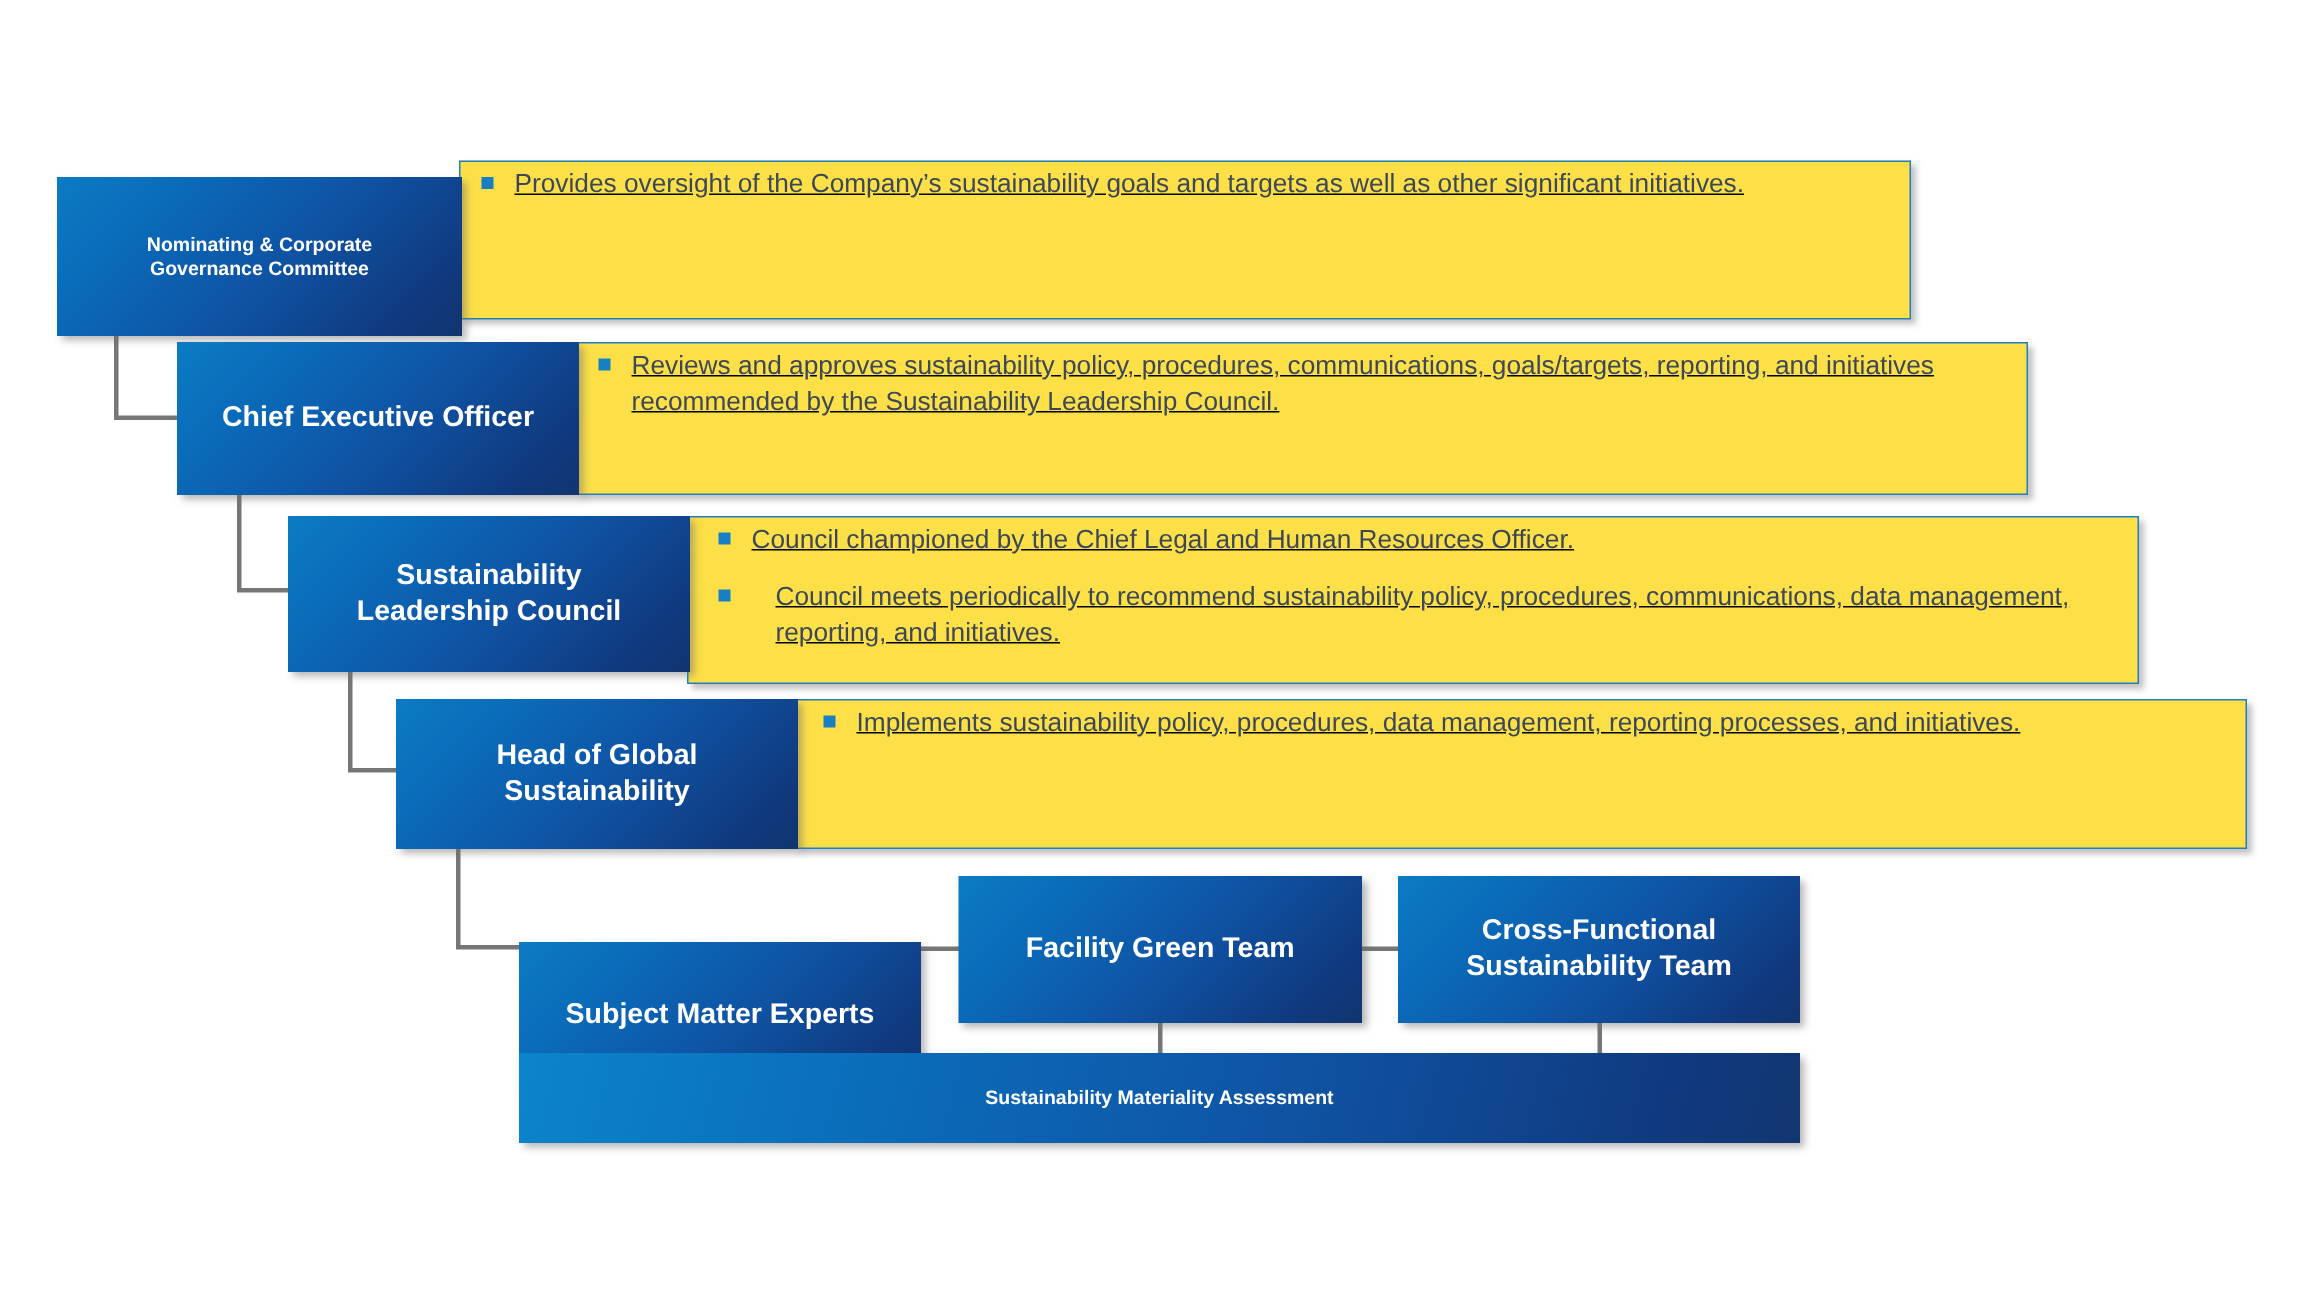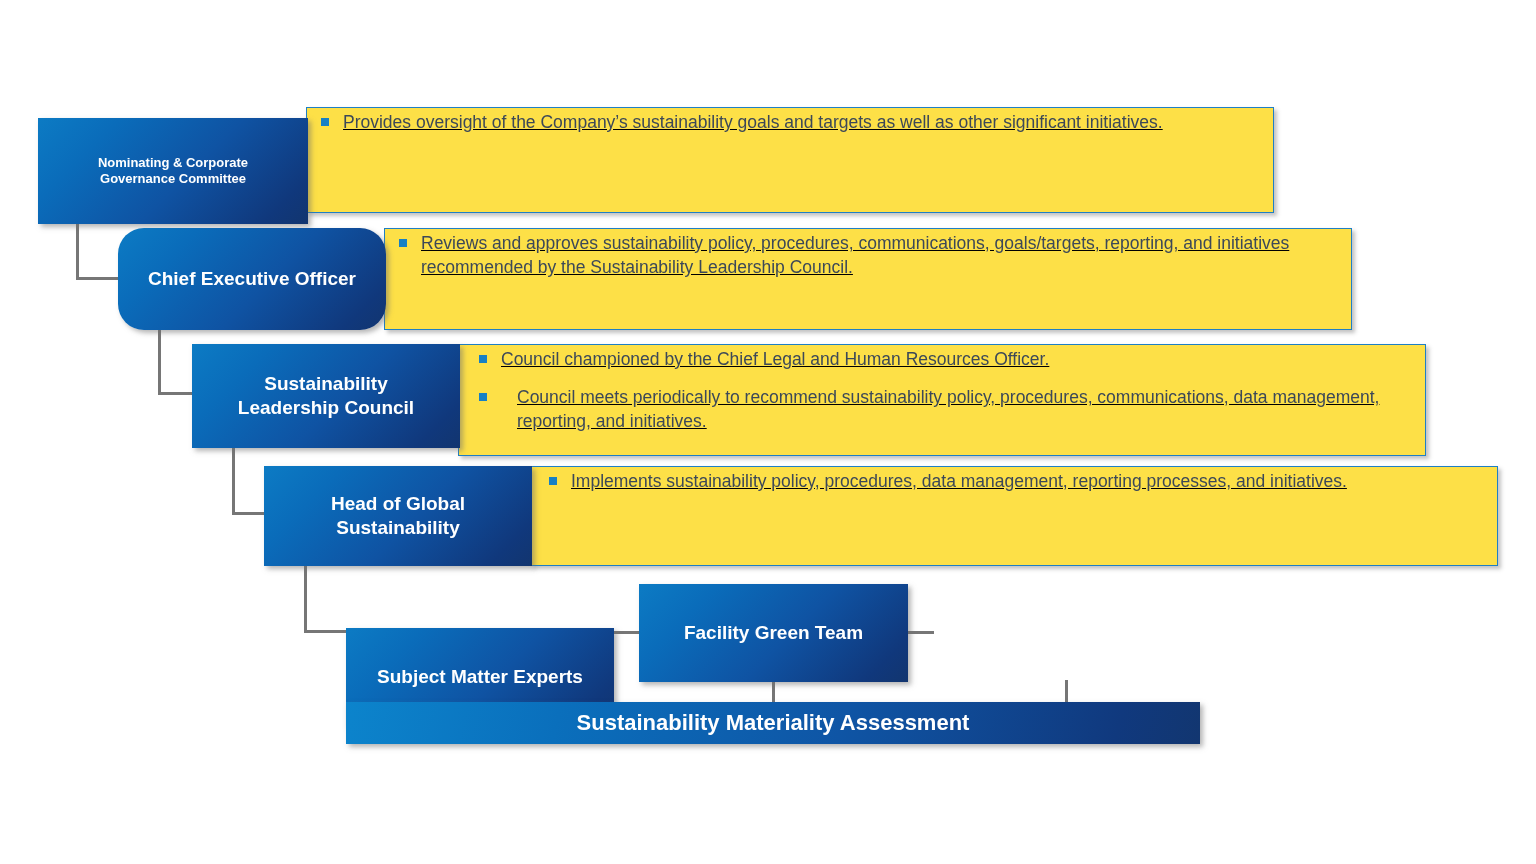--- a/index.html
+++ b/index.html
@@ -74,30 +74,30 @@
     text-align: center;
     color: #ffffff;
     font-weight: bold;
     background: linear-gradient(135deg, #0C7BC4 0%, #0A6CBA 22%, #0F53A3 55%, #10387C 88%, #12356F 100%);
     box-shadow: 3px 3px 5px rgba(110,110,110,0.5);
   }
   .gbox span { display: block; line-height: 1.25; }
 
   
   #box-nominating { left: 38px;  top: 107px; width: 270px; height: 106px; font-size: 13px; margin-top: 11px; }
-  #box-ceo        { left: 118px; top: 228px; width: 268px; height: 102px; font-size: 19px; border-radius: 26px; }
+  #box-ceo        { left: 118px; top: 228px; width: 268px; height: 102px; font-size: 19px; }
   #box-council    { left: 192px; top: 344px; width: 268px; height: 104px; font-size: 19px; }
   #box-head       { left: 264px; top: 466px; width: 268px; height: 100px; font-size: 19px; }
 
   #box-sme        { left: 346px; top: 584px; width: 268px; height: 98px; font-size: 19px; margin-top: 44px; }
   #box-facility   { left: 639px; top: 584px; width: 269px; height: 98px; font-size: 19px; }
   #box-crossfn    { left: 932px; top: 584px; width: 268px; height: 98px; font-size: 19px; }
 
   #box-assessment {
-    left: 346px; top: 702px; width: 854px; height: 42px; font-size: 22px;
+    left: 346px; top: 702px; width: 854px; height: 60px; font-size: 13px;
     background: linear-gradient(105deg, #0C84CC 0%, #0A6FBC 25%, #0F55A5 58%, #10397E 90%, #123670 100%);
   }
 
   
   #panel-nominating { left: 306px; top: 107px; width: 968px; height: 106px; }
   #panel-ceo        { left: 384px; top: 228px; width: 968px; height: 102px; }
   #panel-council    { left: 458px; top: 344px; width: 968px; height: 112px; }
   #panel-head       { left: 530px; top: 466px; width: 968px; height: 100px; }
 
   #panel-nominating .panel-inner { padding-left: 14px; padding-right: 20px; }
@@ -195,20 +195,26 @@
   <div class="gbox" id="box-sme">
     <div>
       <span>Subject Matter Experts</span>
     </div>
   </div>
   <div class="gbox" id="box-facility">
     <div>
       <span>Facility Green Team</span>
     </div>
   </div>
+  <div class="gbox" id="box-crossfn">
+    <div>
+      <span>Cross-Functional</span>
+      <span>Sustainability Team</span>
+    </div>
+  </div>
 
   <div class="gbox" id="box-assessment">
     <div>
       <span>Sustainability Materiality Assessment</span>
     </div>
   </div>
 
 </div>
 
 </body></html>

